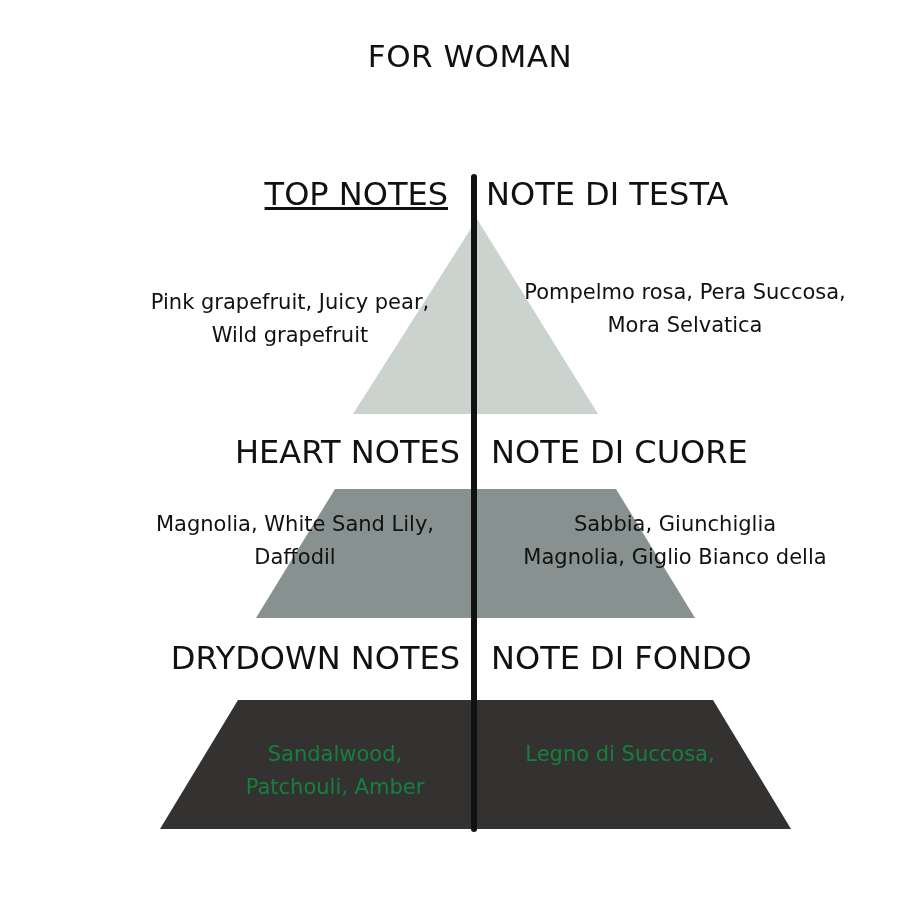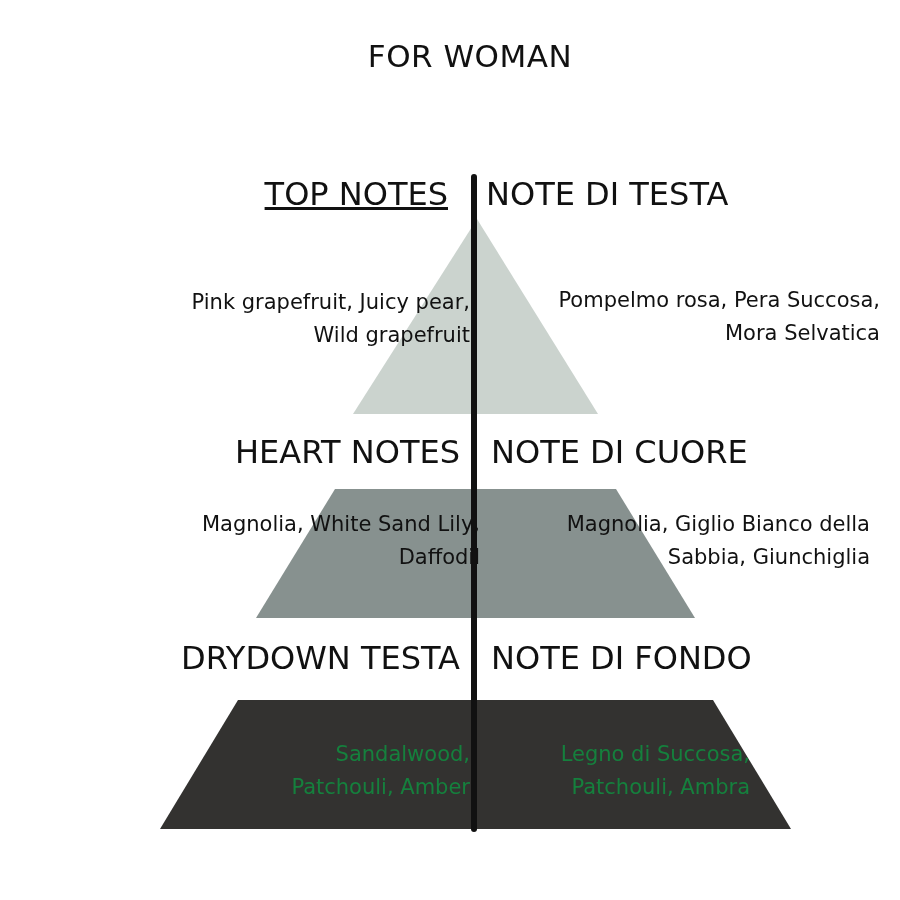--- a/index.html
+++ b/index.html
@@ -4,59 +4,58 @@
   <style>
     html, body { margin: 0; padding: 0; background: #ffffff; }
     body { width: 900px; height: 900px; position: relative; overflow: hidden;
            font-family: "DejaVu Sans", sans-serif; color: #111111; }
     .title { position: absolute; left: 0; top: 38px; width: 940px; text-align: center;
              font-size: 31px; letter-spacing: 0.5px; }
     svg.shapes { position: absolute; left: 0; top: 0; }
     .heading { position: absolute; font-size: 32px; white-space: nowrap; line-height: 40px; }
     .heading.left { text-align: right; }
     .heading.right { text-align: center; }
-    .desc { position: absolute; font-size: 21px; line-height: 33px; text-align: right; white-space: nowrap; }
+    .desc { position: absolute; font-size: 21px; line-height: 33px; text-align: center; white-space: nowrap; }
     .desc.light { color: #15803d; }
   </style>
 </head>
 <body>
 
 <svg class="shapes" width="900" height="900">
   <polygon points="477,219 598,414 353,414" fill="#cbd3ce"></polygon>
   <polygon points="335,489 616,489 695,618 256,618" fill="#87918f"></polygon>
   <polygon points="238,700 713,700 791,829 160,829" fill="#333230"></polygon>
   <line x1="474" y1="177" x2="474" y2="829" stroke="#111111" stroke-width="6" stroke-linecap="round"></line>
 </svg>
 
 <div class="title">FOR WOMAN</div>
 
 <div class="heading left" style="right:452px; top:174px;text-decoration:underline;">TOP NOTES</div>
 <div class="heading right" style="left:486px; top:174px;">NOTE DI TESTA</div>
 <div class="desc" style="left:110px; width:360px; top:286px;">
   <div>Pink grapefruit, Juicy pear,</div>
   <div>Wild grapefruit</div>
 </div>
-<div class="desc" style="left:490px; width:390px; top:284px;">
+<div class="desc" style="left:490px; width:390px; top:276px;">
   <div>Pompelmo rosa, Pera Succosa,</div>
   <div>Mora Selvatica</div>
 </div>
 
 <div class="heading left" style="right:440px; top:432px;text-align:right;">HEART NOTES</div>
 <div class="heading right" style="left:491px; top:432px;">NOTE DI CUORE</div>
 <div class="desc" style="left:110px; width:370px; top:508px;">
   <div>Magnolia, White Sand Lily,</div>
   <div>Daffodil</div>
 </div>
 <div class="desc" style="left:480px; width:390px; top:508px;">
+  <div>Sabbia, Giunchiglia</div>
   <div>Magnolia, Giglio Bianco della</div>
-  <div>Sabbia, Giunchiglia</div>
 </div>
 
-<div class="heading left" style="right:440px; top:638px;">DRYDOWN TESTA</div>
+<div class="heading left" style="right:440px; top:638px;">DRYDOWN NOTES</div>
 <div class="heading right" style="left:491px; top:638px;">NOTE DI FONDO</div>
 <div class="desc light" style="left:200px; width:270px; top:738px;">
   <div>Sandalwood,</div>
   <div>Patchouli, Amber</div>
 </div>
 <div class="desc light" style="left:490px; width:260px; top:738px;">
   <div>Legno di Succosa,</div>
-  <div>Patchouli, Ambra</div>
 </div>
 
 </body></html>

